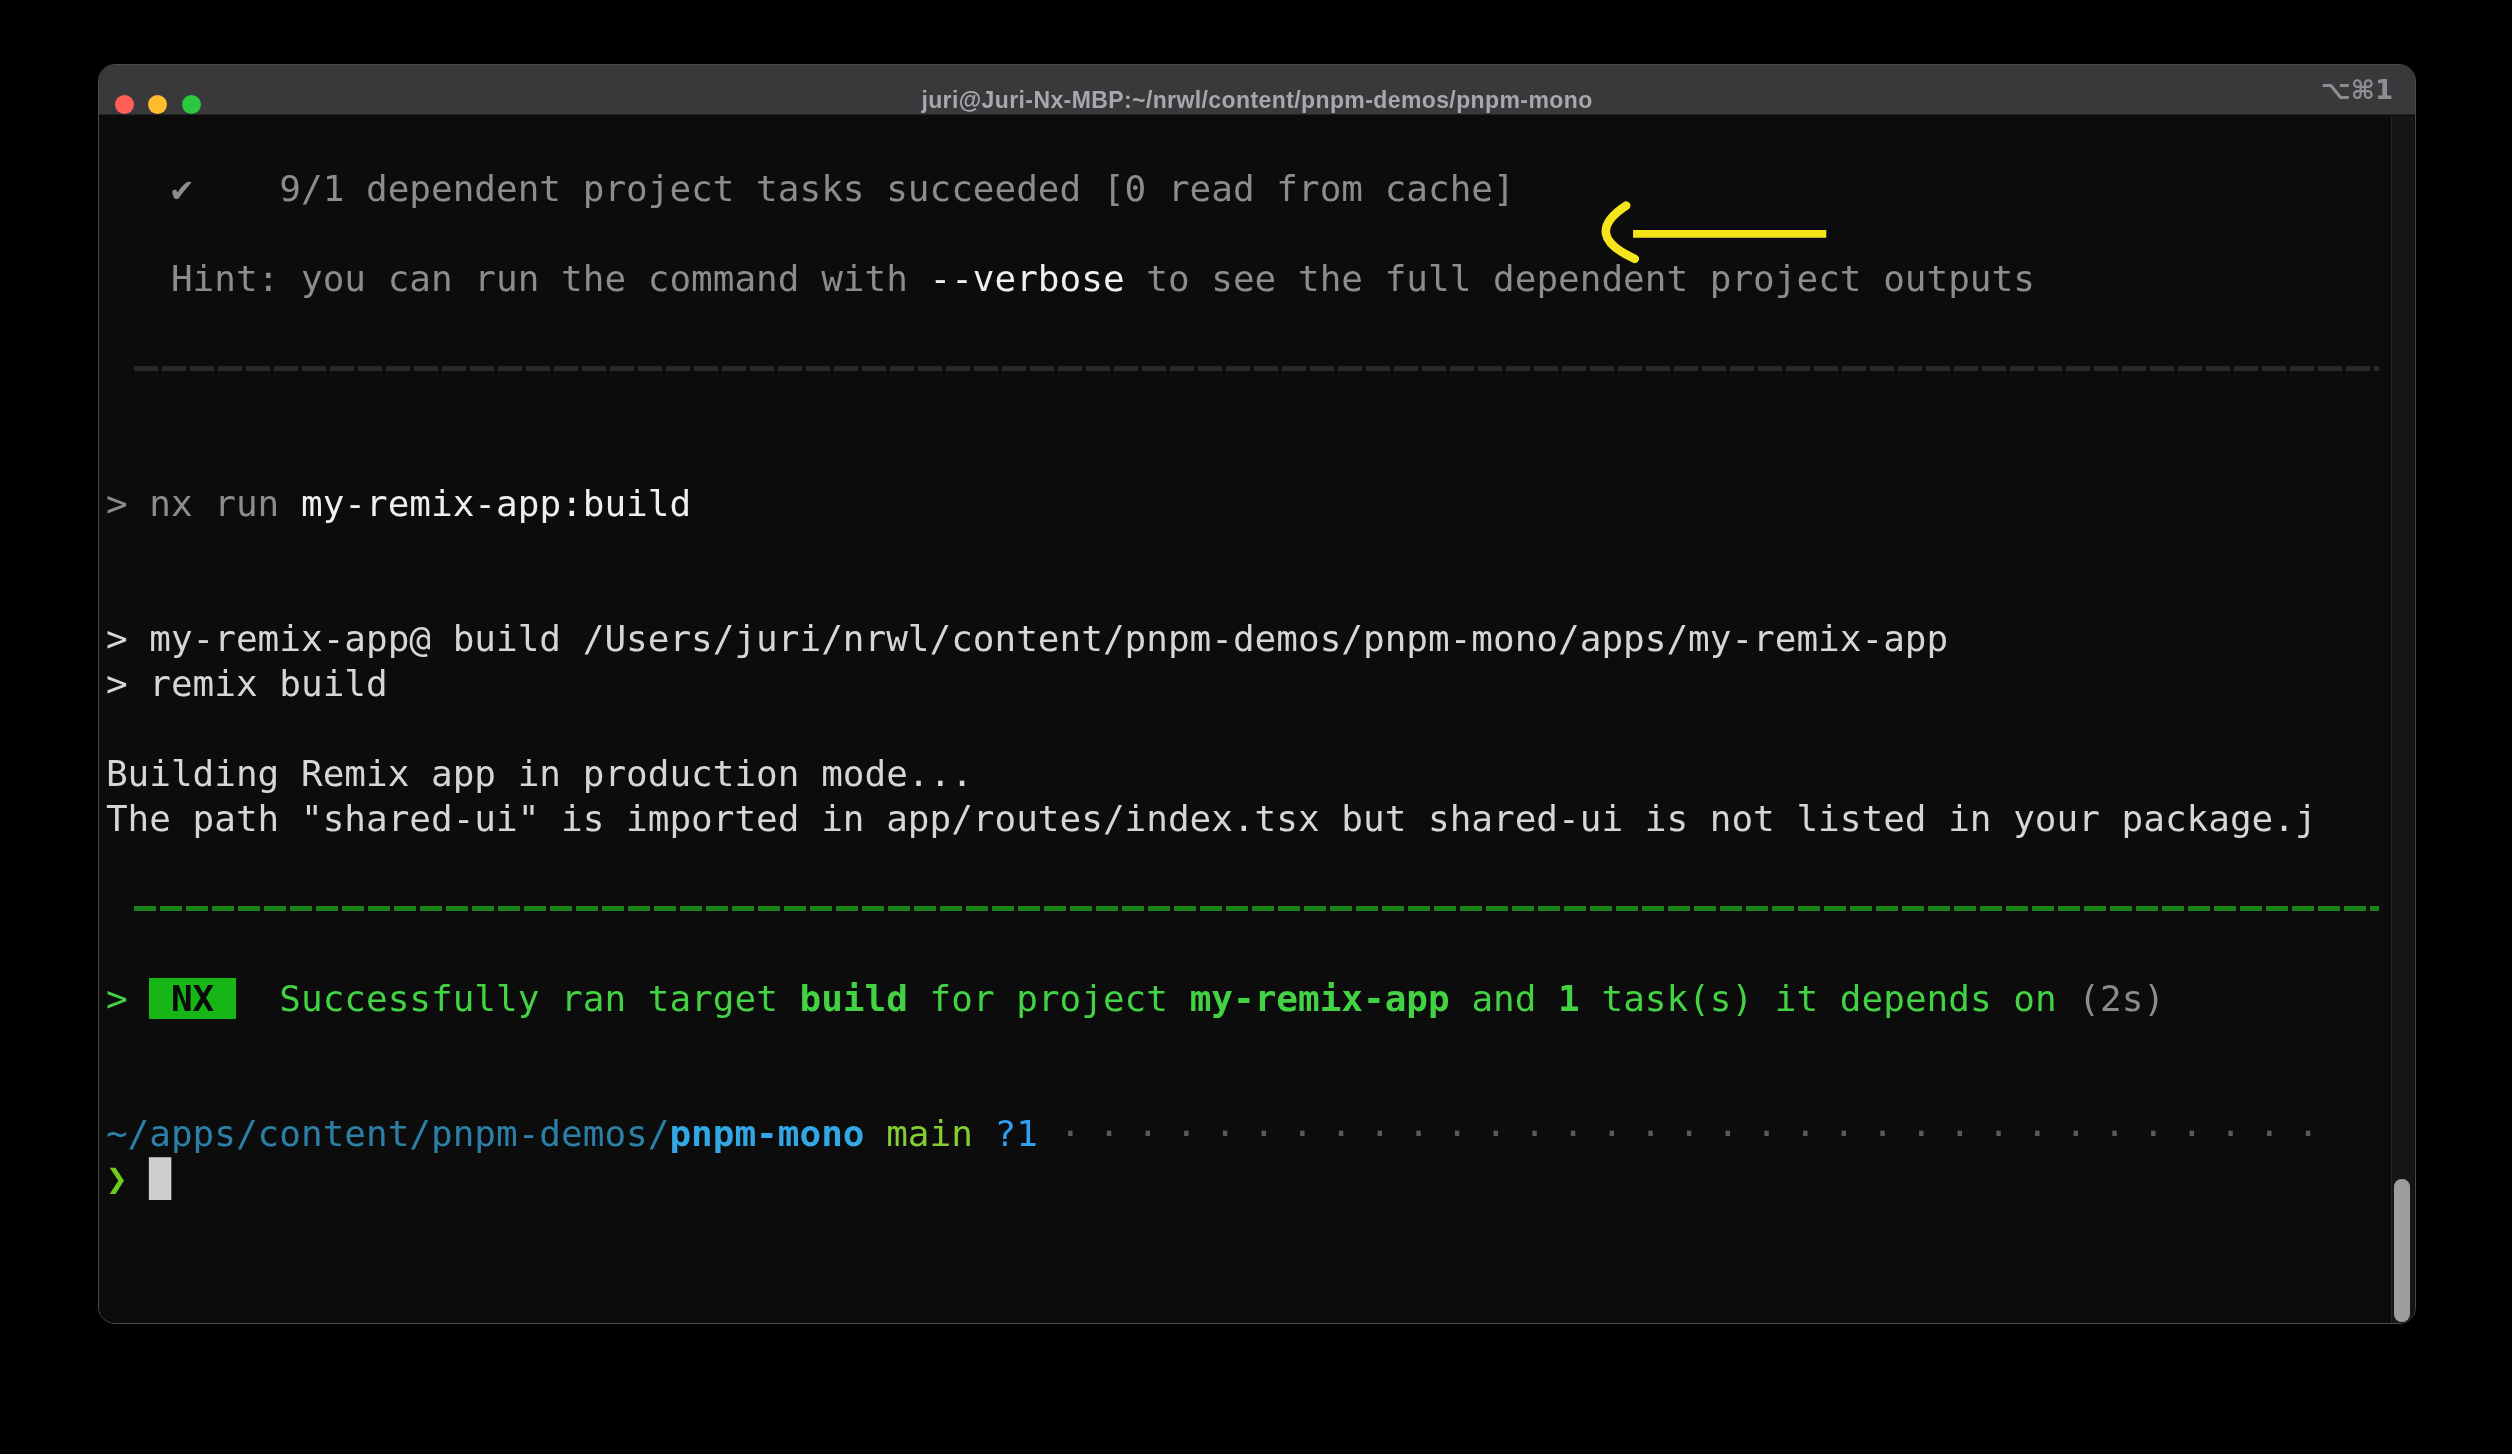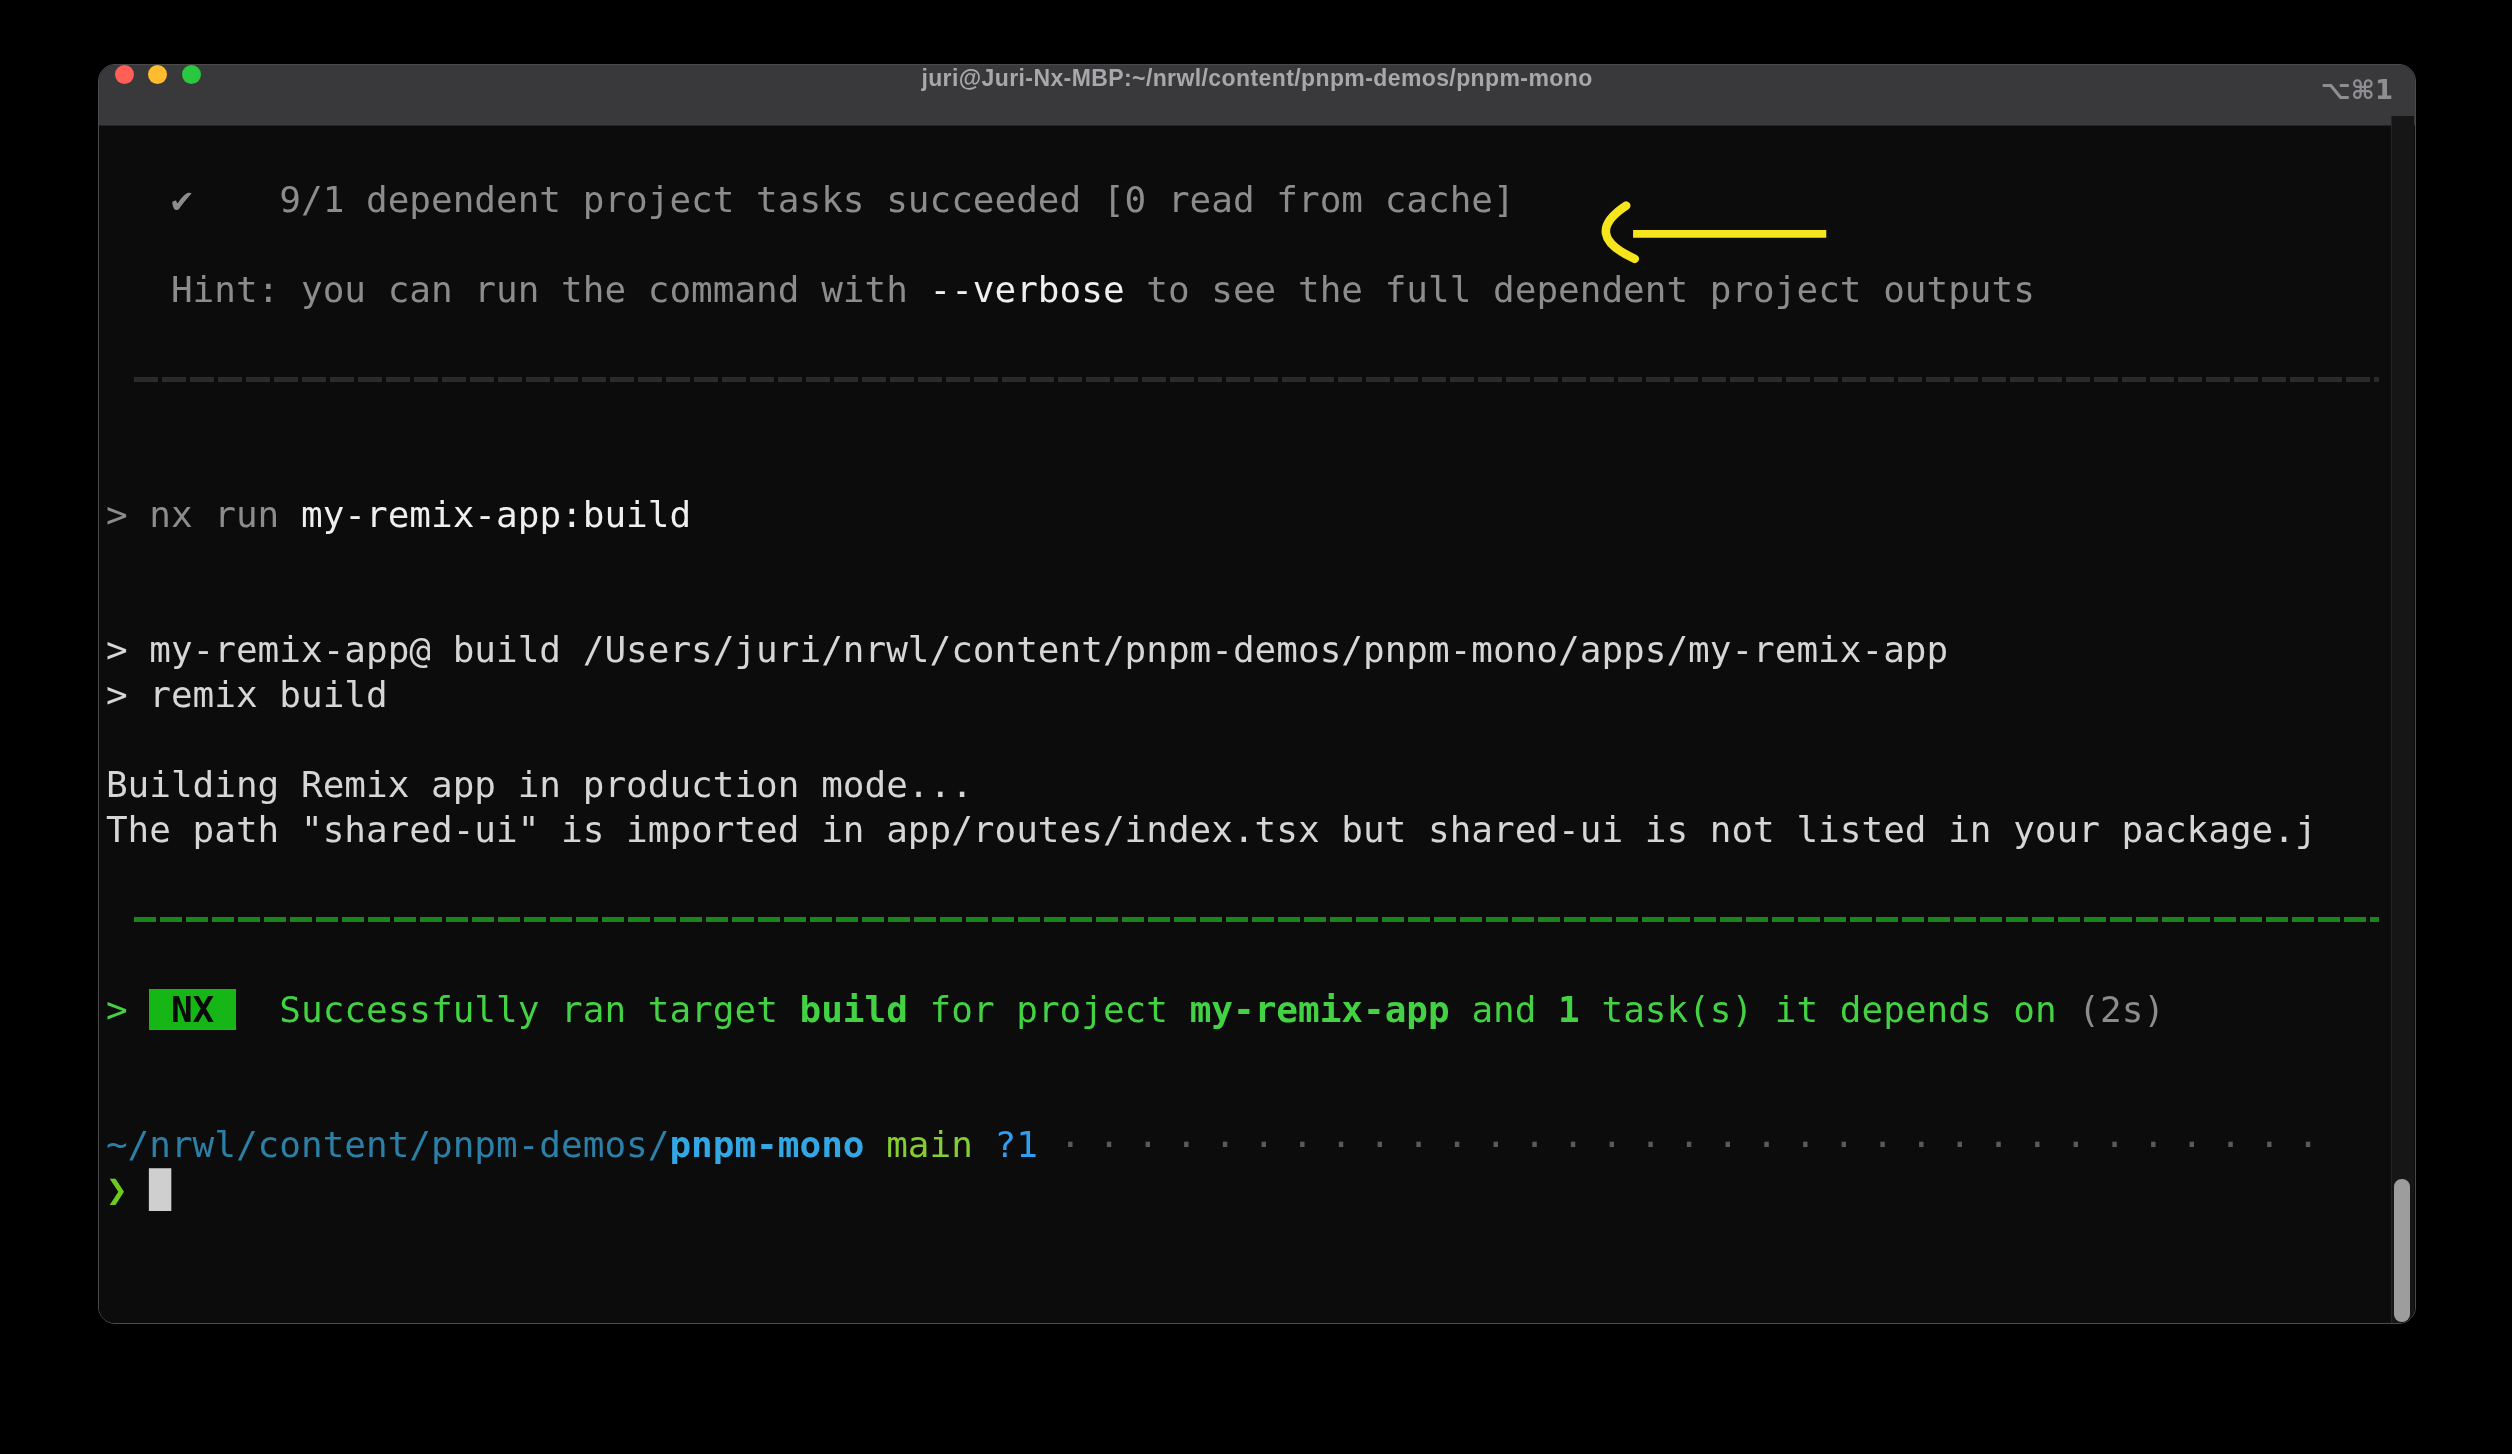--- a/index.html
+++ b/index.html
@@ -14,22 +14,22 @@
   }
   *{margin:0;padding:0;box-sizing:border-box}
   html,body{width:2512px;height:1454px;overflow:hidden;background:var(--bg)}
   #screen{position:relative;width:2512px;height:1454px;background:var(--bg);
           font-family:"DejaVu Sans Mono",monospace}
 
   
   .window{position:absolute;left:98px;top:64px;width:2318px;height:1260px;
           background:var(--window_bg);border:0.9px solid var(--titlebar_border);
           border-radius:17px;overflow:hidden}
-  .titlebar{position:relative;height:61px;background:var(--titlebar);
-            border-bottom:0.9px solid #232325;display:flex;align-items:flex-start}
+  .titlebar{position:relative;height:50px;background:var(--titlebar);
+            border-bottom:0.9px solid #232325;display:flex;align-items:flex-end}
   .traffic{display:flex;gap:14.6px;margin-left:15.5px}
   .light{width:19px;height:19px;border-radius:50%}
   .light.red{background:var(--traffic_red)}
   .light.yellow{background:var(--traffic_yellow)}
   .light.green{background:var(--traffic_green)}
   .title{position:absolute;left:0;right:0;text-align:center;
          font-family:"Liberation Sans",sans-serif;font-weight:700;font-size:23px;
          color:var(--title_text);letter-spacing:0.4px}
   .shortcut{position:absolute;right:22px;top:0;height:50px;display:flex;align-items:center;
             font-family:"DejaVu Sans",sans-serif;font-weight:700;font-size:26px;color:var(--shortcut)}
@@ -99,21 +99,21 @@
         <div class="tline"><span class="seg-white">&gt; remix build</span></div>
         <div class="tline"></div>
         <div class="tline"><span class="seg-white">Building Remix app in production mode...</span></div>
         <div class="tline"><span class="seg-white">The path "shared-ui" is imported in app/routes/index.tsx but shared-ui is not listed in your package.j</span></div>
         <div class="tline"></div>
         <div class="tline sep green"><span class="sepbar" style="display: block;"></span></div>
         <div class="tline"></div>
         <div class="tline"><span class="seg-green">&gt; </span><span class="seg-nxbadge"> NX </span><span class="seg-green">  Successfully ran target </span><span class="seg-gbold">build</span><span class="seg-green"> for project </span><span class="seg-gbold">my-remix-app</span><span class="seg-green"> and </span><span class="seg-gbold">1</span><span class="seg-green"> task(s) it depends on </span><span class="seg-dim">(2s)</span></div>
         <div class="tline"></div>
         <div class="tline"></div>
-        <div class="tline"><span class="seg-pathdim">~/nrwl/content/pnpm-demos/</span><span class="seg-pathbold">pnpm-mono</span><span class="seg-branch"> main</span><span class="seg-gitst"> ?1 </span><span class="seg-dots">·································</span></div>
+        <div class="tline"><span class="seg-pathdim">~/apps/content/pnpm-demos/</span><span class="seg-pathbold">pnpm-mono</span><span class="seg-branch"> main</span><span class="seg-gitst"> ?1 </span><span class="seg-dots">·································</span></div>
         <div class="tline"><span class="seg-chev">❯ </span><span class="seg-cursor">█</span></div>
       </div>
 
     <div class="scroll-track">
       <span class="scroll-thumb"></span>
     </div>
   </div>
 
   <svg class="annotation" viewBox="0 0 320 92">
     <path d="M 56 10 Q 4 44 66 72" fill="none" stroke="var(--arrow)" stroke-width="10" stroke-linecap="round"></path>

